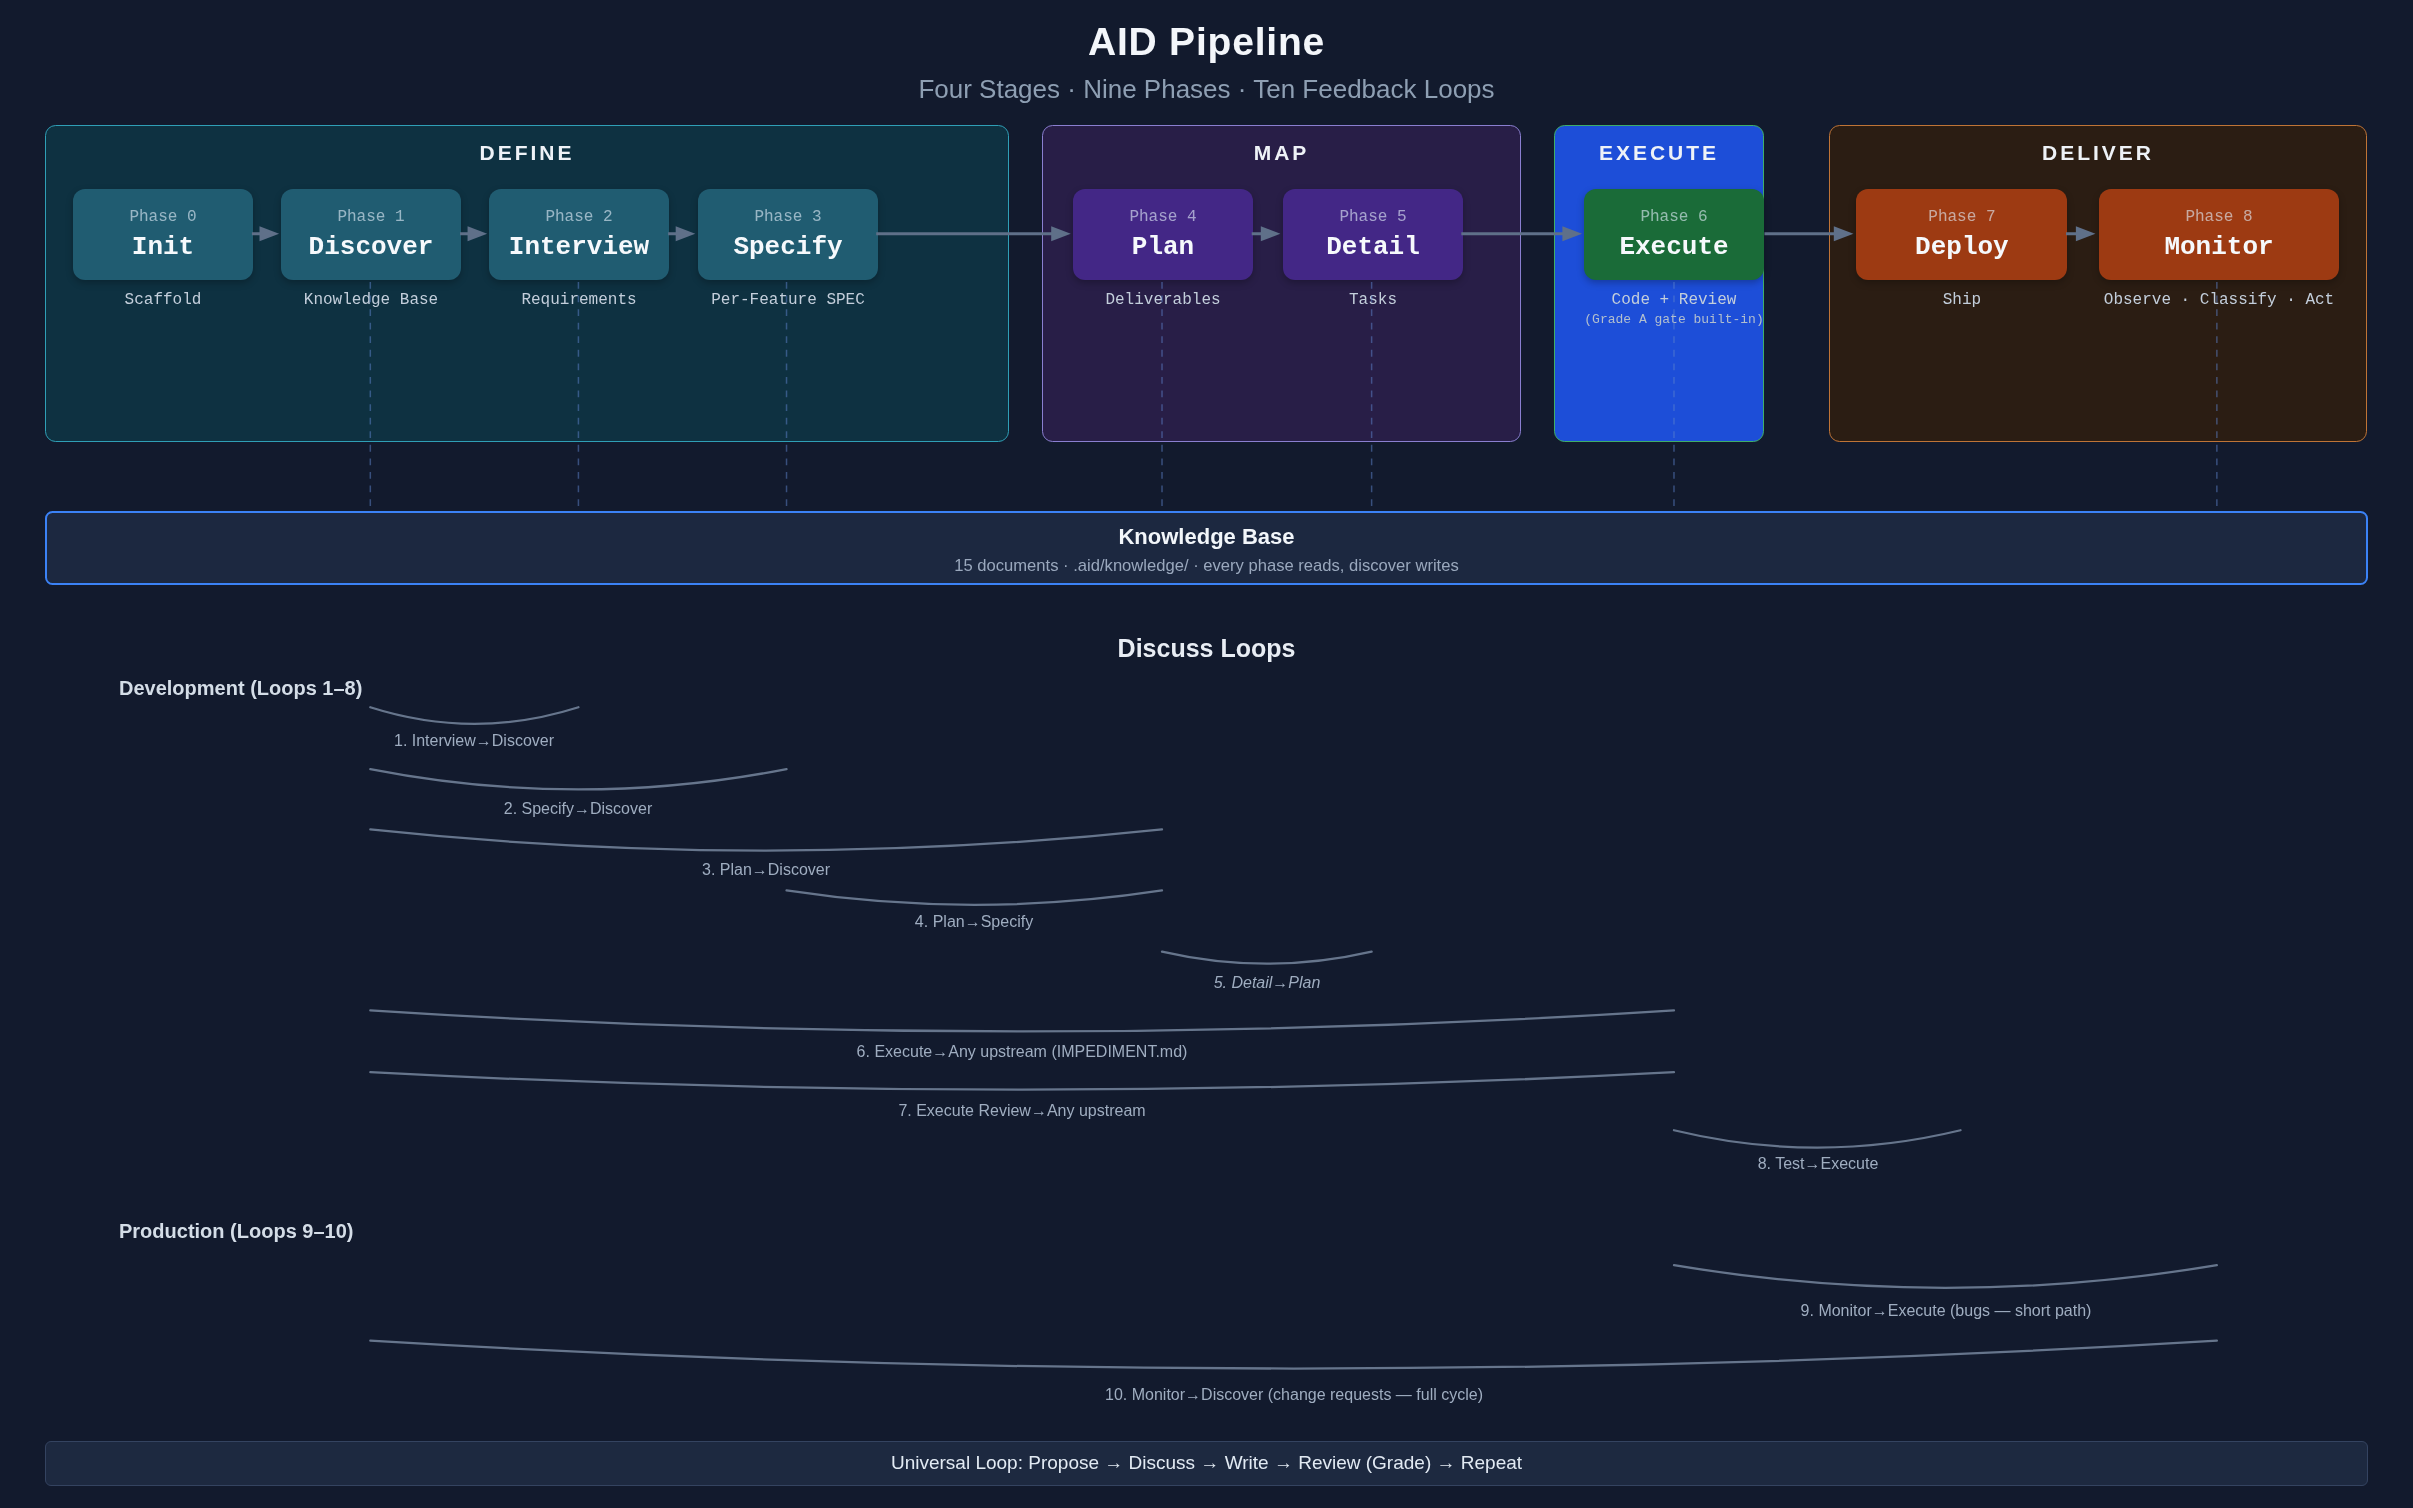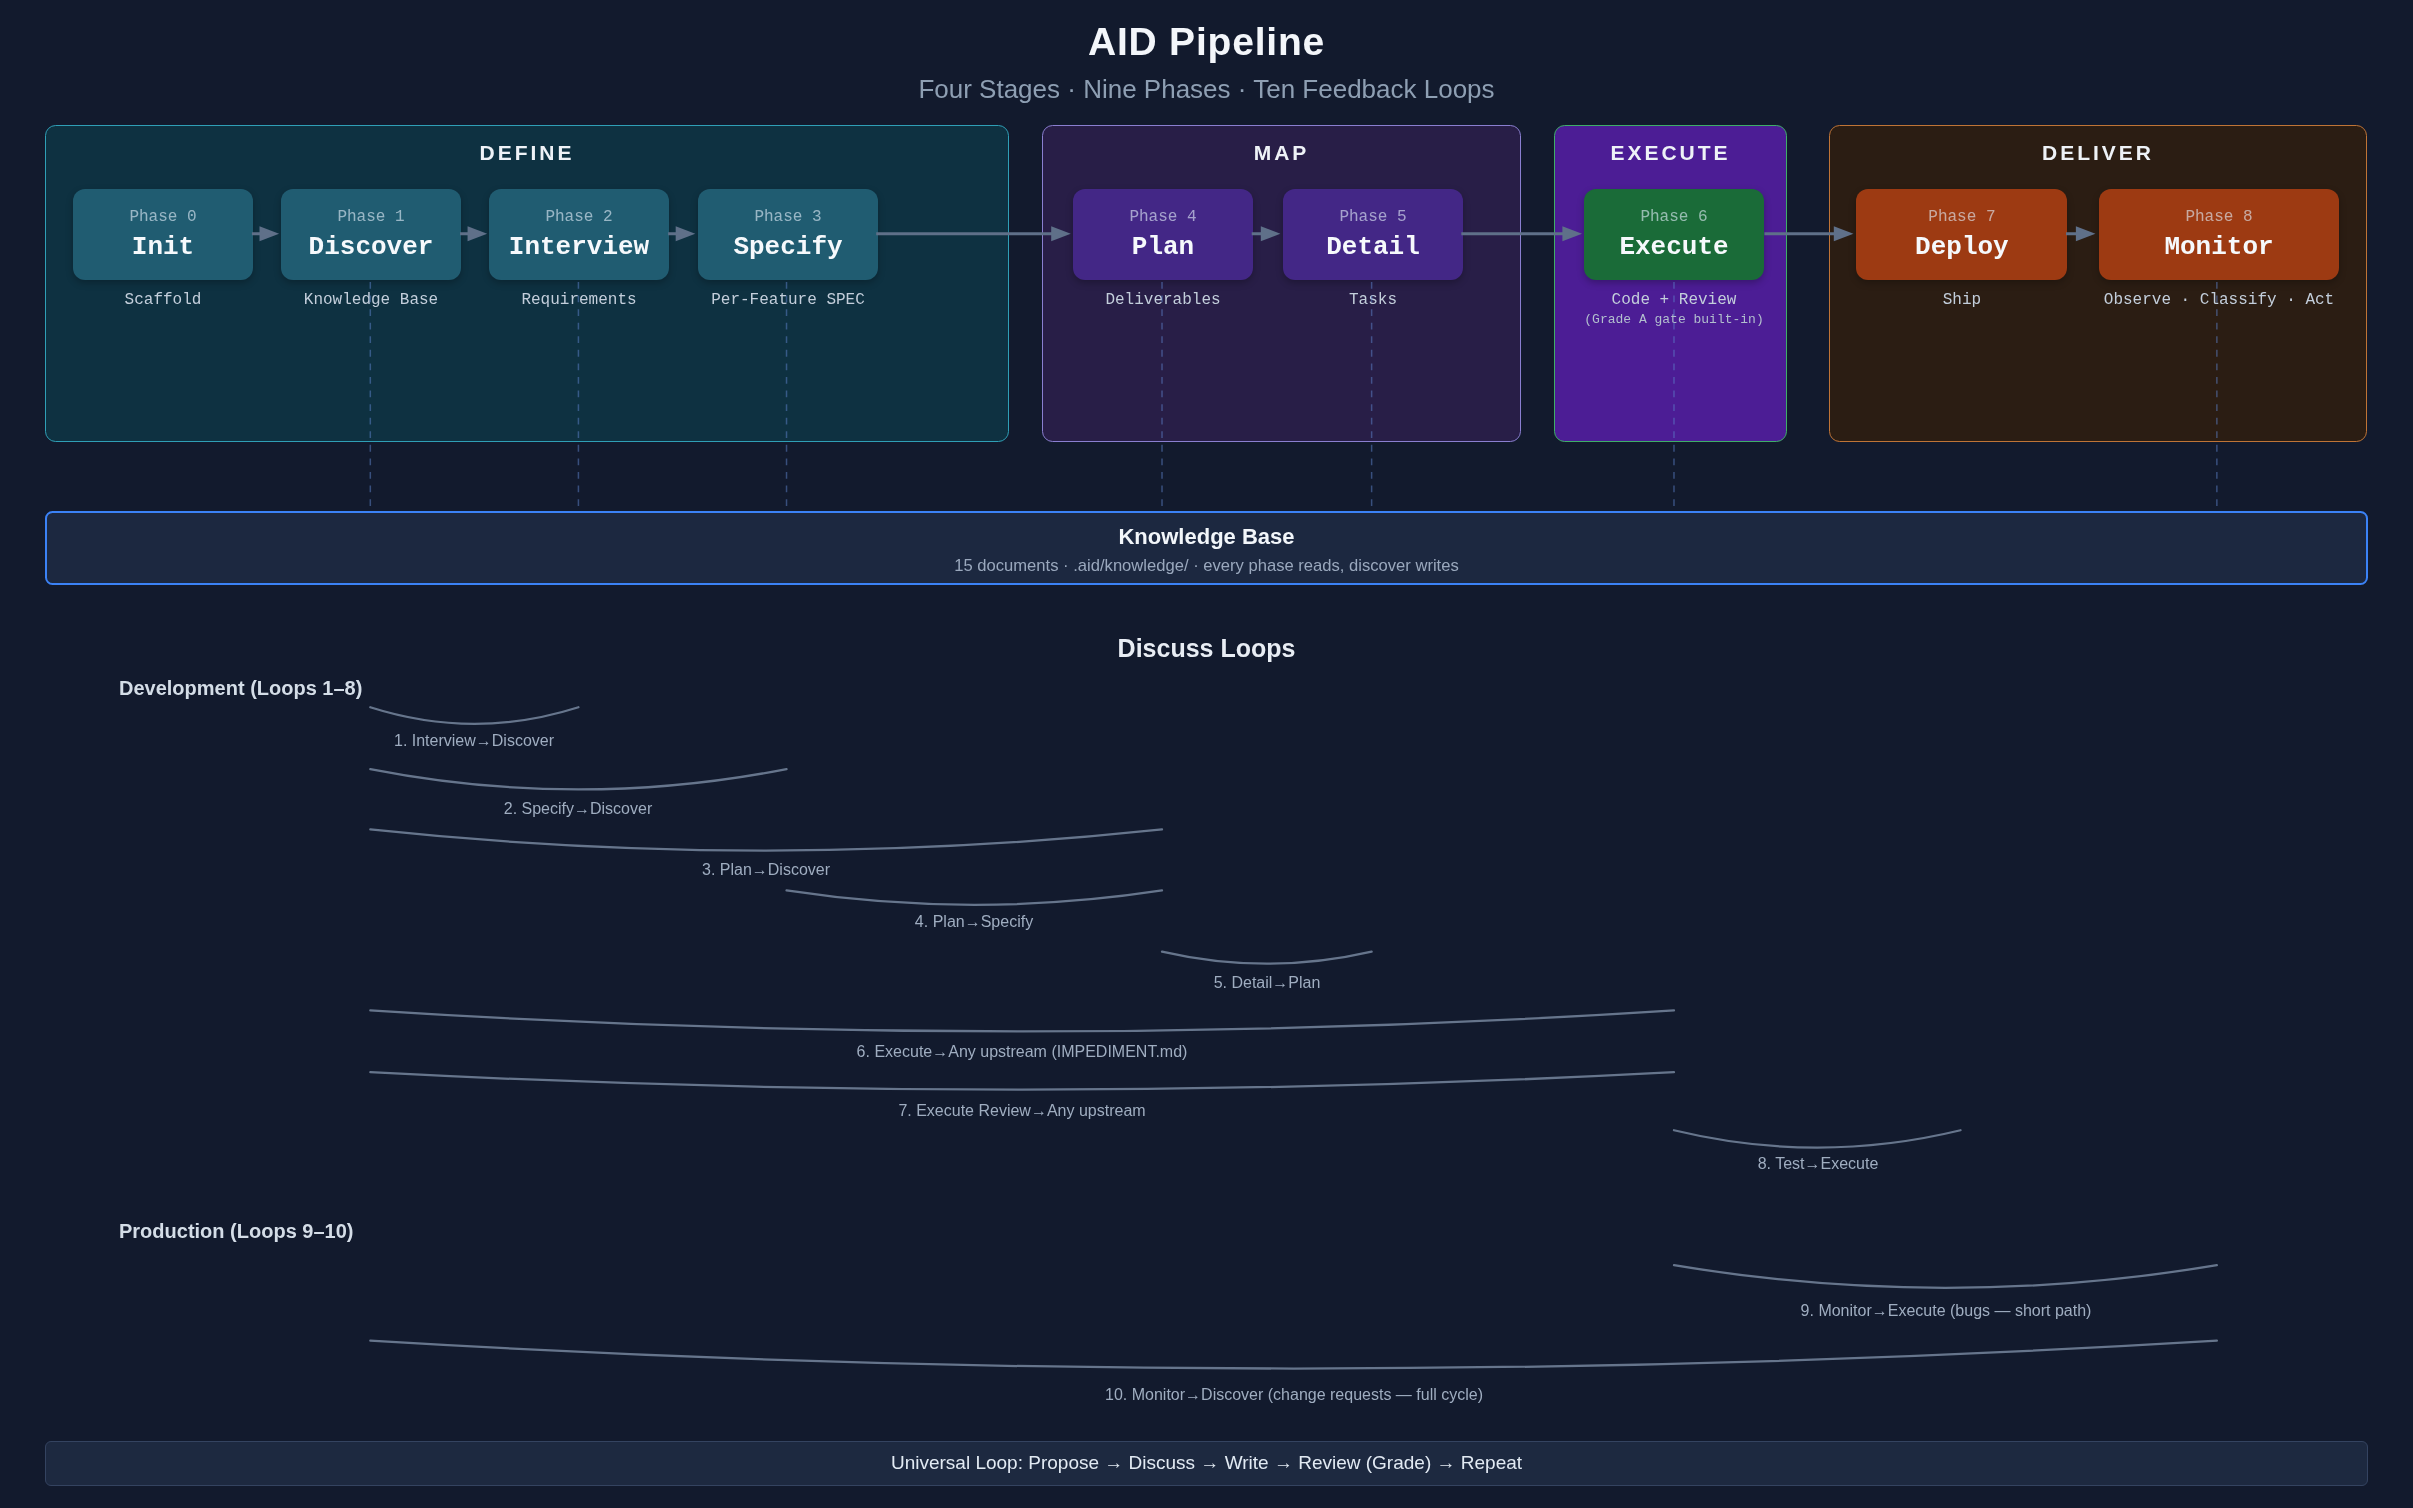--- a/index.html
+++ b/index.html
@@ -9,21 +9,21 @@
     font-family:"Liberation Sans","DejaVu Sans",sans-serif;
     color:#e8edf4;
   }
   .header{position:absolute;left:0;top:19.6px;width:2413px;text-align:center;}
   .title{font-size:39px;font-weight:800;color:#f3f6fa;letter-spacing:0.8px;}
   .subtitle{font-size:26px;color:#8e9fb3;margin-top:10.6px;}
 
   .stage{position:absolute;top:125px;height:317px;border-radius:10.6px;border:1.5px solid;box-sizing:border-box;}
   .stage-define{left:45px;width:964px;background:#0e3141;border-color:#2f9fb6;}
   .stage-map{left:1042px;width:479px;background:#281e47;border-color:#8a7fd0;}
-  .stage-execute{left:1554px;width:233px;background:#4c1d95;border-color:#3fae68;}
+  .stage-execute{left:1554px;width:210px;background:#1d4ed8;border-color:#3fae68;}
   .stage-deliver{left:1829px;width:538px;background:#2b1d13;border-color:#bf7436;}
   .stage-title{margin:0;position:absolute;top:15px;left:0;width:100%;text-align:center;
     font-size:21px;font-weight:800;letter-spacing:3px;color:#eef2f7;}
 
   .phase{position:absolute;top:63px;display:flex;flex-direction:column;align-items:center;font-family:Liberation Mono, monospace;}
   .phase-box{width:180px;height:91px;border-radius:12px;display:flex;flex-direction:column;
     align-items:center;justify-content:center;gap:6px;box-shadow:0 3px 7.5px rgba(0,0,0,0.25);}
   .stage-define .phase-box{background:#205c71;}
   .stage-map .phase-box{background:#432786;}
   .stage-execute .phase-box{background:#1a6b38;}
@@ -149,21 +149,21 @@
 
 <div class="fb-title">Discuss Loops</div>
 <div class="group-label group-dev">Development (Loops 1–8)</div>
 <div class="group-label group-prod">Production (Loops 9–10)</div>
 
 <div id="loops-layer">
     <div class="loop-label" style="left: 474px; top: 741px;">1. Interview→Discover</div>
     <div class="loop-label" style="left: 578px; top: 809px;">2. Specify→Discover</div>
     <div class="loop-label" style="left: 766px; top: 870px;">3. Plan→Discover</div>
     <div class="loop-label" style="left: 974px; top: 922px;">4. Plan→Specify</div>
-    <div class="loop-label" style="left: 1267px; top: 983px;">5. Detail→Plan</div>
+    <div class="loop-label" style="left: 1267px; top: 983px; font-style: italic;">5. Detail→Plan</div>
     <div class="loop-label" style="left: 1022px; top: 1052px;">6. Execute→Any upstream (IMPEDIMENT.md)</div>
     <div class="loop-label" style="left: 1022px; top: 1111px;">7. Execute Review→Any upstream</div>
     <div class="loop-label" style="left: 1818px; top: 1164px;">8. Test→Execute</div>
     <div class="loop-label" style="left: 1946px; top: 1311px;">9. Monitor→Execute (bugs — short path)</div>
     <div class="loop-label" style="left: 1294px; top: 1395px;">10. Monitor→Discover (change requests — full cycle)</div>
   </div>
 
 <section class="universal">
   <div class="universal-text">Universal Loop: Propose → Discuss → Write → Review (Grade) → Repeat</div>
 </section>

